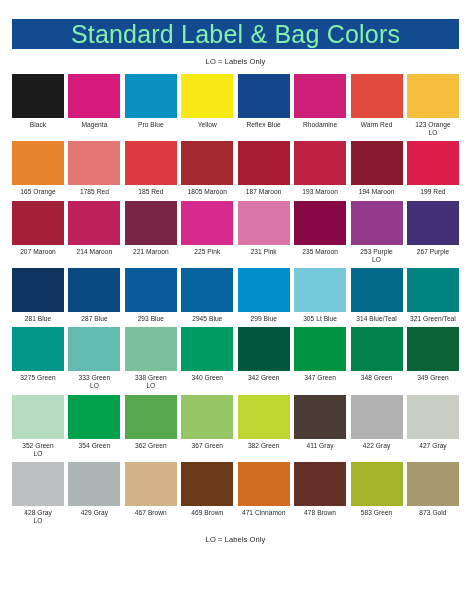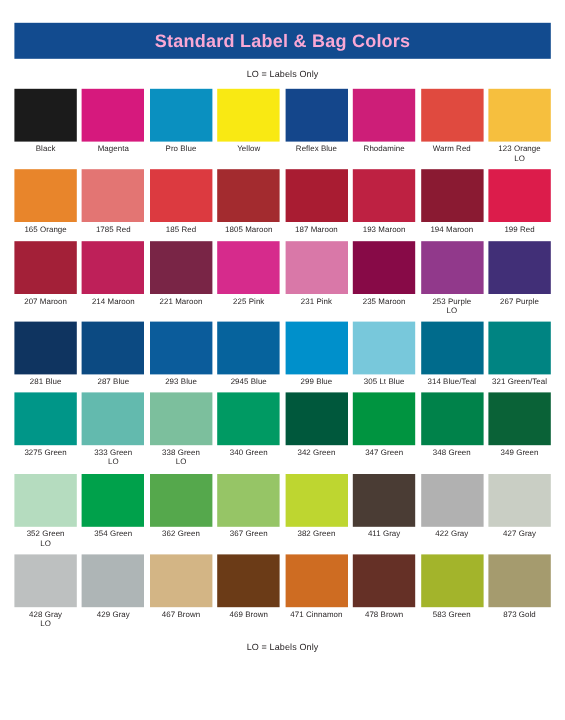--- a/index.html
+++ b/index.html
@@ -24,23 +24,23 @@
   }
   .header-banner {
     margin: 19px 0 0 0;
     height: 30px;
     background: #124B8F;
     display: flex;
     align-items: center;
     justify-content: center;
   }
   .header-title {
-    color: #f9a8d4;
-    font-size: 15px;
-    font-weight: bold;
+    color: #86efac;
+    font-size: 25px;
+    font-weight: normal;
     letter-spacing: 0.2px;
     line-height: 1;
     white-space: nowrap;
   }
   .legend-note {
     text-align: center;
     font-size: 7.5px;
     color: #231f20;
     margin: 8px 0 0 0;
     letter-spacing: 0.1px;

